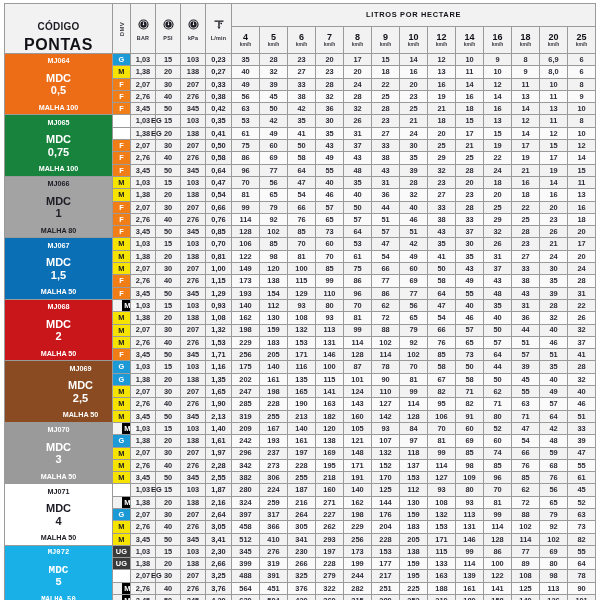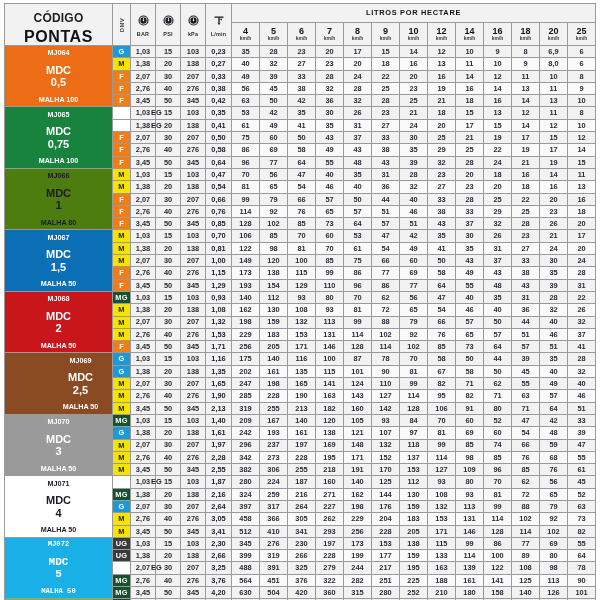--- a/index.html
+++ b/index.html
@@ -18,21 +18,21 @@
     background:#f2f2f2;
   }
 
   
   col.c-code{width:108px;}
   col.c-dmv{width:18px;}
   col.c-unit{width:25px;}
   col.c-lmin{width:26px;}
   col.c-spd{width:28px;}
   .code-head{background:#ffffff;height:40px;position:relative;}
-  .code-head .cod{font-size:12px;letter-spacing:.2px;color:#1c1c24;display:block;margin-top:8px;}
+  .code-head .cod{font-size:10px;letter-spacing:.2px;color:#1c1c24;display:block;margin-top:18px;}
   .code-head .pontas{font-size:16px;letter-spacing:.6px;color:#111118;display:block;margin-top:5px;}
   .dmv-head{background:#ffffff;}
   .dmv-rot{
     display:block;transform:rotate(-90deg);
     font-size:6px;font-weight:bold;white-space:nowrap;color:#3a3a42;letter-spacing:.3px;
   }
   .unit-head{background:#ffffff;padding:2px 0 1px 0;}
   .unit-head .ico{display:block;line-height:1;margin:3px auto 0 auto;}
   .unit-head .uname{display:block;font-size:5.4px;margin-top:4px;color:#2d2d35;letter-spacing:.2px;}
   .lph-title{
@@ -63,21 +63,21 @@
   
   td.dmv{padding:0;}
   .chip{
     display:block;width:100%;height:100%;
     font-size:7.4px;font-weight:bold;line-height:11.3px;
     letter-spacing:.2px;
   }
   .chip.G{background:#1b9ad6;color:#ffffff;}
   .chip.M{background:#f6e400;color:#1c1c24;}
   .chip.F{background:#f07d16;color:#ffffff;}
-  .chip.MG{background:#14532d;color:#ffffff;}
+  .chip.MG{background:#000000;color:#ffffff;margin-left:9px;}
   .chip.EG{background:#ffffff;color:#1c1c24;padding-left:35px;}
   .chip.UG{background:#3a3a3a;color:#ffffff;}
 
   
   .sep-top td{border-top:1px solid #8d8d8d;}
 </style>
 </head>
 <body>
 
 <div id="sheet">
@@ -445,21 +445,21 @@
           <td class="num">43</td>
           <td class="num">39</td>
           <td class="num">32</td>
           <td class="num">28</td>
           <td class="num">24</td>
           <td class="num">21</td>
           <td class="num">19</td>
           <td class="num">15</td>
         </tr>
         <tr class="sep-top">
-          <td class="codeblk" rowspan="5" style="background: #4d7c0f; color: rgb(28, 28, 36);">
+          <td class="codeblk" rowspan="5" style="background: #a3a3a3; color: rgb(28, 28, 36);">
             <div class="blk-inner" style="height: 56.5px;">
               <div class="blk-ref">MJ066</div>
               <div class="blk-mid"><span>MDC</span><span class="sub">1</span></div>
               <div class="blk-malha">MALHA 80</div>
             </div>
           </td>
           <td class="dmv">
             <span class="chip M">M</span>
           </td>
           <td class="bar">1,03</td>

